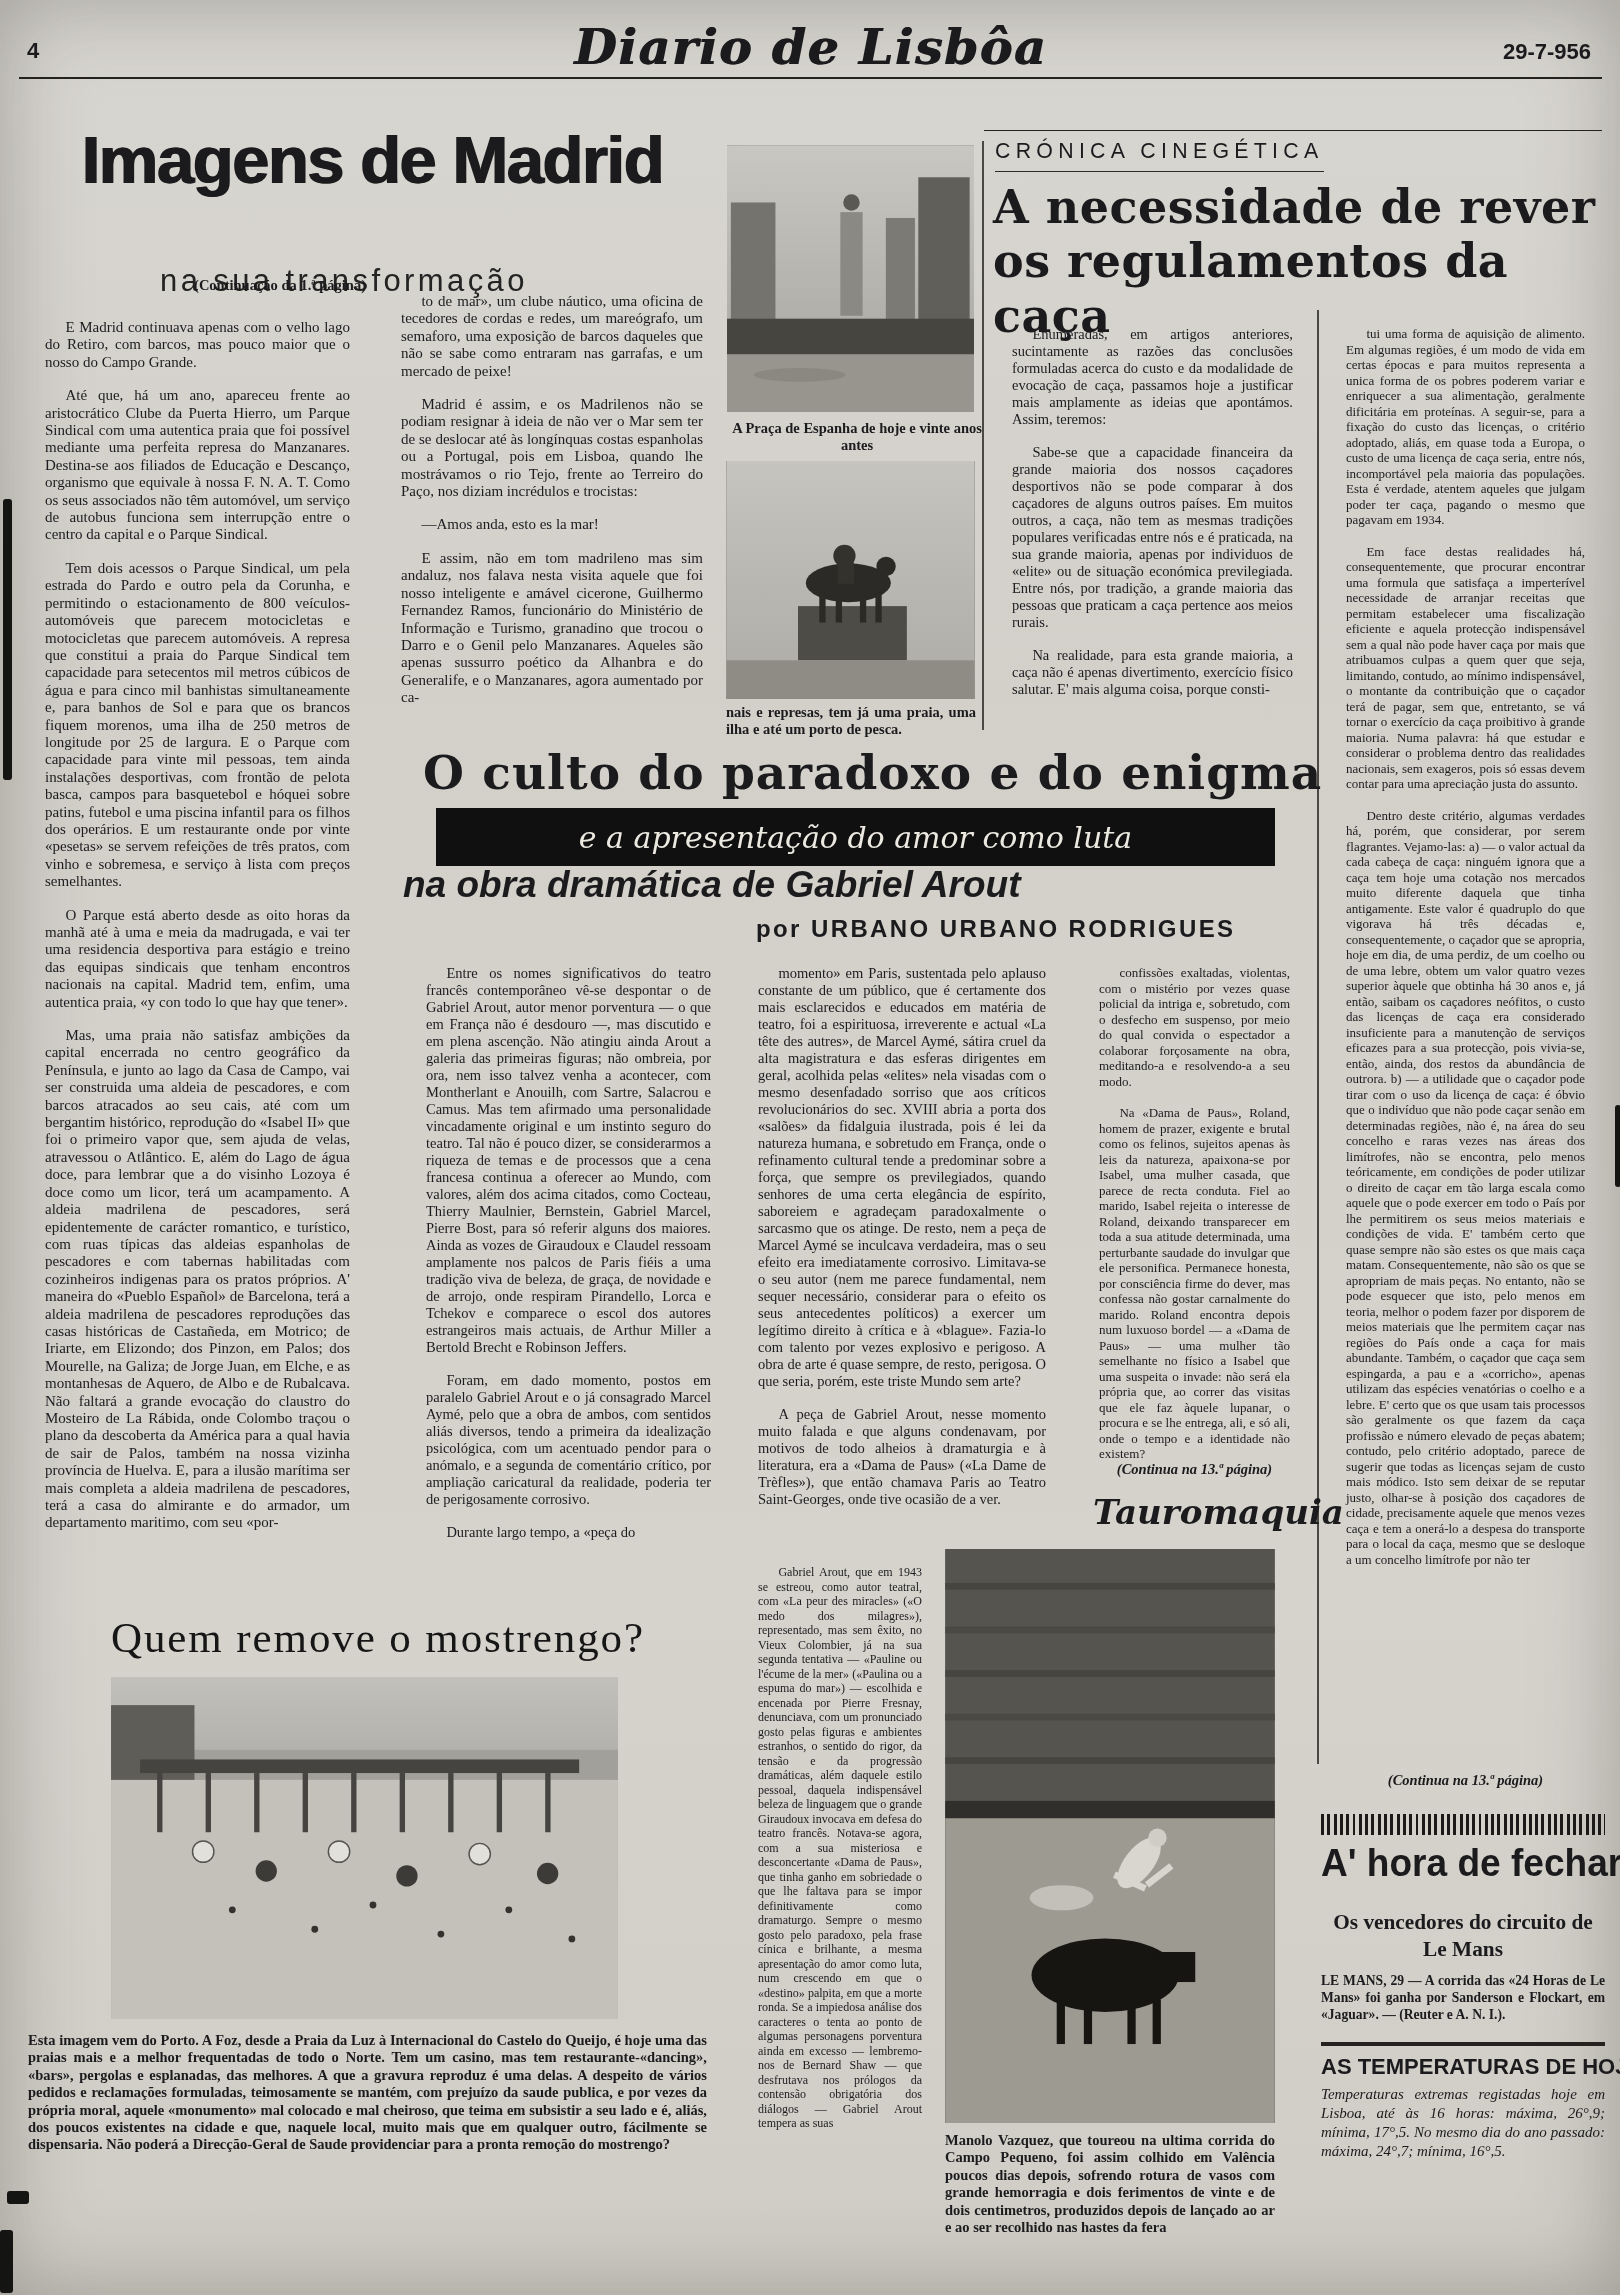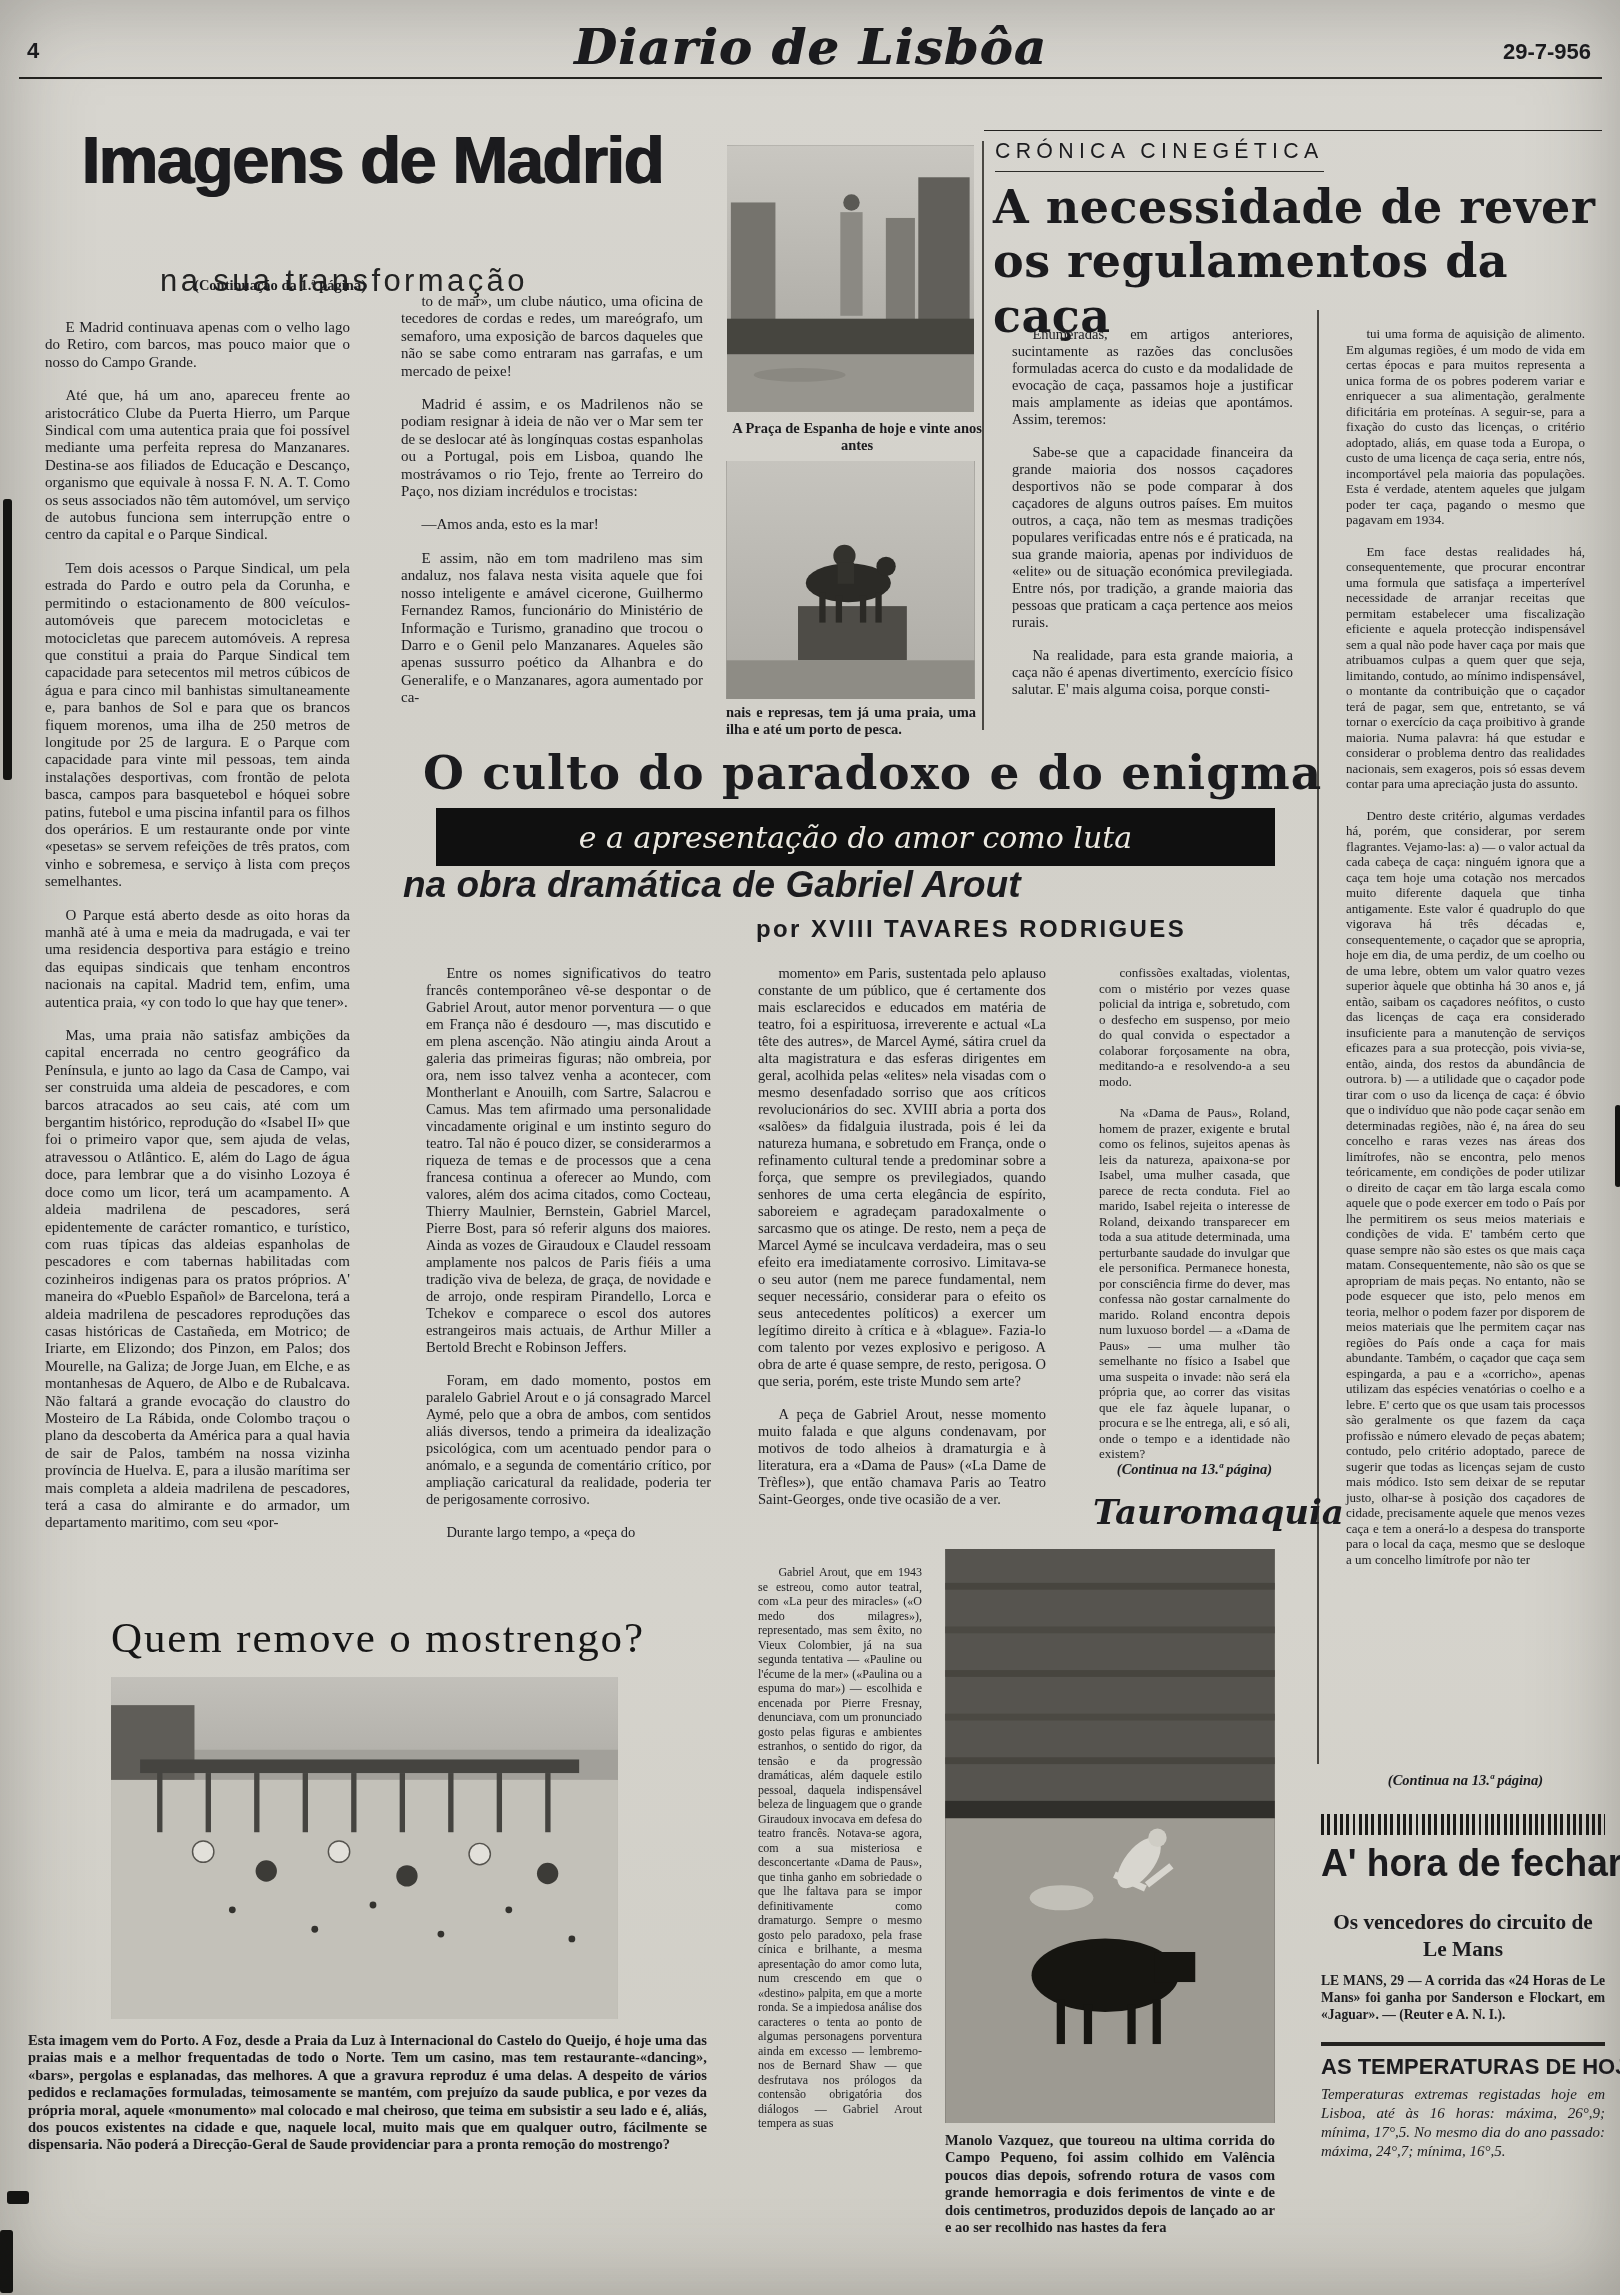--- a/index.html
+++ b/index.html
@@ -142,21 +142,21 @@
       <p>Dentro deste critério, algumas verdades há, porém, que considerar, por serem flagrantes. Vejamo-las: a) — o valor actual da cada cabeça de caça: ninguém ignora que a caça tem hoje uma cotação nos mercados muito diferente daquela que tinha antigamente. Este valor é quadruplo do que vigorava há três décadas e, consequentemente, o caçador que se apropria, hoje em dia, de uma perdiz, de um coelho ou de uma lebre, obtem um valor quatro vezes superior àquele que obtinha há 30 anos e, já então, saibam os caçadores neófitos, o custo das licenças de caça era considerado insuficiente para a manutenção de serviços eficazes para a sua protecção, pois vivia-se, então, ainda, dos restos da abundância de outrora. b) — a utilidade que o caçador pode tirar com o uso da licença de caça: é óbvio que o indivíduo que não pode caçar senão em determinadas regiões, não é, na área do seu concelho e raras vezes nas áreas dos limítrofes, não se encontra, pelo menos teóricamente, em condições de poder utilizar o direito de caçar em tão larga escala como aquele que o pode exercer em todo o País por lhe permitirem os seus meios materiais e condições de vida. E' também certo que quase sempre não são estes os que mais caça matam. Consequentemente, não são os que se apropriam de mais peças. No entanto, não se pode esquecer que isto, pelo menos em teoria, melhor o podem fazer por disporem de meios materiais que lhe permitem caçar nas regiões do País onde a caça for mais abundante. Também, o caçador que caça sem espingarda, a pau e a «corricho», apenas utilizam das espécies venatórias o coelho e a lebre. E' certo que os que usam tais processos são geralmente os que fazem da caça profissão e número elevado de peças abatem; contudo, pelo critério adoptado, parece de sugerir que todas as licenças sejam de custo mais módico. Isto sem deixar de se reputar justo, olhar-se à posição dos caçadores de cidade, precisamente aquele que menos vezes caça e tem a onerá-lo a despesa do transporte para o local da caça, mesmo que se desloque a um concelho limítrofe por não ter</p>
     </div>
   <div class="abs note" style="left:1330px;top:1772px;width:271px;">(Continua na 13.ª página)</div>
 
   <div class="abs vrule" style="left:982px;top:141px;height:589px;"></div>
   <div class="abs vrule" style="left:1317px;top:310px;height:1454px;"></div>
 
   <div class="abs h-culto" style="left:423px;top:745px;">O culto do paradoxo e do enigma</div>
   <div class="abs band" style="left:436px;top:808px;width:839px;height:58px;">e a apresentação do amor como luta</div>
   <div class="abs h-arout" style="left:403px;top:864px;">na obra dramática de Gabriel Arout</div>
-  <div class="abs byline" style="left:756px;top:915px;">por XVIII TAVARES RODRIGUES</div>
+  <div class="abs byline" style="left:756px;top:915px;">por URBANO URBANO RODRIGUES</div>
   <div class="abs body-col fs30" style="left:410px;top:949px;width:317px;height:630px;">
       <p>Entre os nomes significativos do teatro francês contemporâneo vê-se despontar o de Gabriel Arout, autor menor porventura — o que em França não é desdouro —, mas discutido e em plena ascenção. Não atingiu ainda Arout a galeria das primeiras figuras; não ombreia, por ora, nem isso talvez venha a acontecer, com Montherlant e Anouilh, com Sartre, Salacrou e Camus. Mas tem afirmado uma personalidade vincadamente original e um instinto seguro do teatro. Tal não é pouco dizer, se considerarmos a riqueza de temas e de processos que a cena francesa continua a oferecer ao Mundo, com valores, além dos acima citados, como Cocteau, Thierry Maulnier, Bernstein, Gabriel Marcel, Pierre Bost, para só referir alguns dos maiores. Ainda as vozes de Giraudoux e Claudel ressoam amplamente nos palcos de Paris fiéis a uma tradição viva de beleza, de graça, de novidade e de arrojo, onde respiram Pirandello, Lorca e Tchekov e comparece o escol dos autores estrangeiros mais actuais, de Arthur Miller a Bertold Brecht e Robinson Jeffers.</p>
       <p>Foram, em dado momento, postos em paralelo Gabriel Arout e o já consagrado Marcel Aymé, pelo que a obra de ambos, com sentidos aliás diversos, tendo a primeira da idealização psicológica, com um acentuado pendor para o anómalo, e a segunda de comentário crítico, por ampliação caricatural da realidade, poderia ter de perigosamente corrosivo.</p>
       <p>Durante largo tempo, a «peça do</p>
     </div>
   <div class="abs body-col fs30" style="left:742px;top:949px;width:320px;height:594px;">
       <p>momento» em Paris, sustentada pelo aplauso constante de um público, que é certamente dos mais esclarecidos e educados em matéria de teatro, foi a espirituosa, irreverente e actual «La tête des autres», de Marcel Aymé, sátira cruel da alta magistratura e das esferas dirigentes em geral, acolhida pelas «elites» nela visadas com o mesmo desenfadado sorriso que aos críticos revolucionários do sec. XVIII abria a porta dos «salões» da fidalguia ilustrada, pois é lei da natureza humana, e sobretudo em França, onde o refinamento cultural tende a predominar sobre a força, que sempre os previlegiados, quando senhores de uma certa elegância de espírito, saboreiem e agradeçam paradoxalmente o sarcasmo que os atinge. De resto, nem a peça de Marcel Aymé se inculcava verdadeira, mas o seu efeito era imediatamente corrosivo. Limitava-se o seu autor (nem me parece fundamental, nem sequer necessário, considerar para o efeito os seus antecedentes políticos) a exercer um legítimo direito à crítica e à «blague». Fazia-lo com talento por vezes explosivo e perigoso. A obra de arte é quase sempre, de resto, perigosa. O que seria, porém, este triste Mundo sem arte?</p>
       <p>A peça de Gabriel Arout, nesse momento muito falada e que alguns condenavam, por motivos de todo alheios à dramaturgia e à literatura, era a «Dama de Paus» («La Dame de Trèfles»), que então chamava Paris ao Teatro Saint-Georges, onde tive ocasião de a ver.</p>
     </div>
   <div class="abs body-col fs25" style="left:742px;top:1549px;width:196px;height:705px;">

